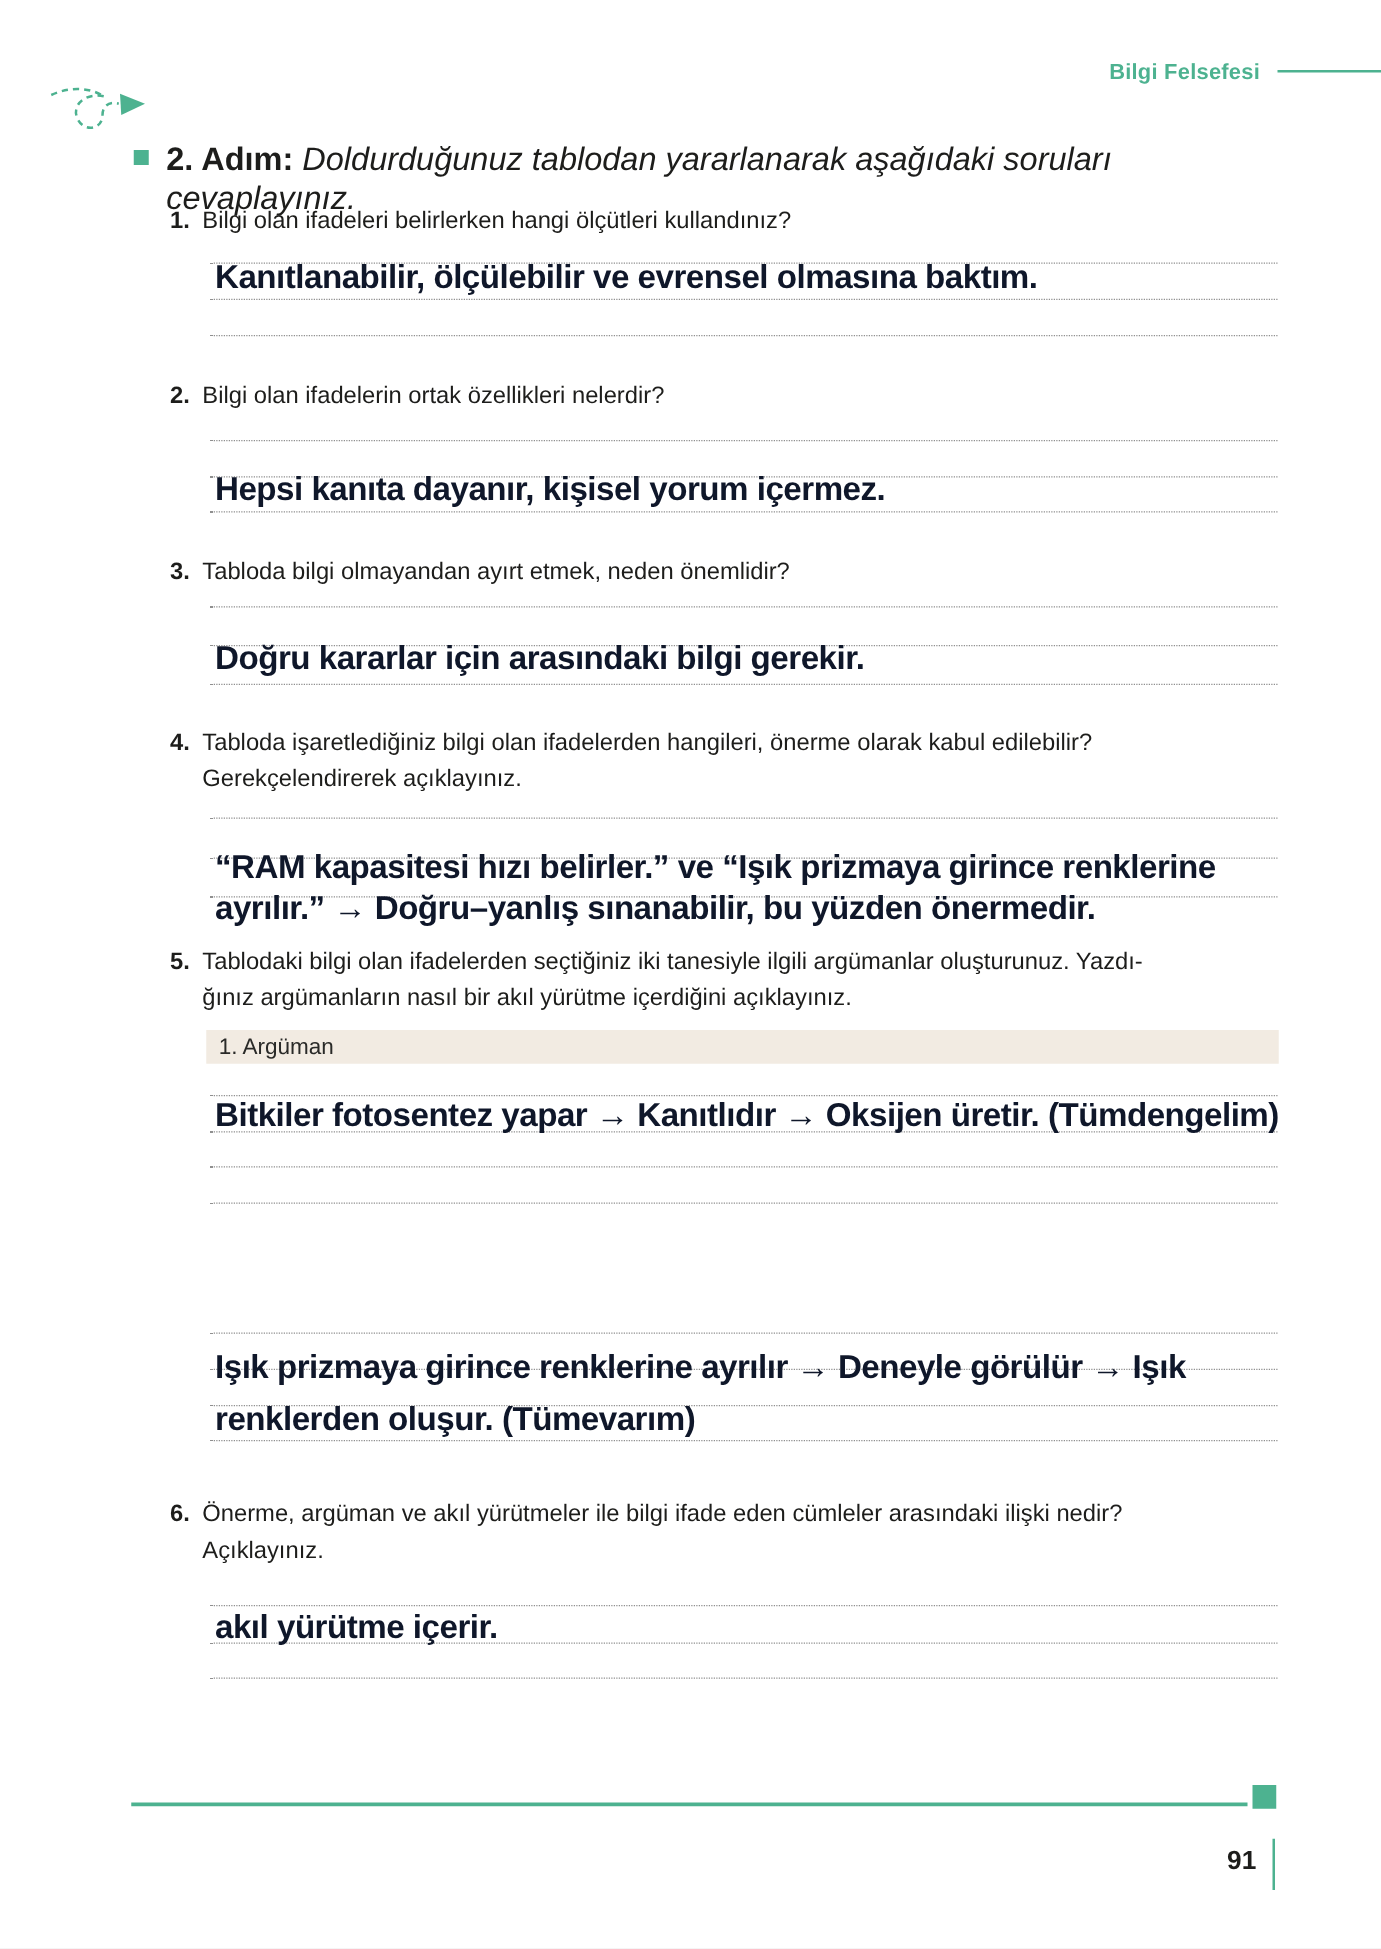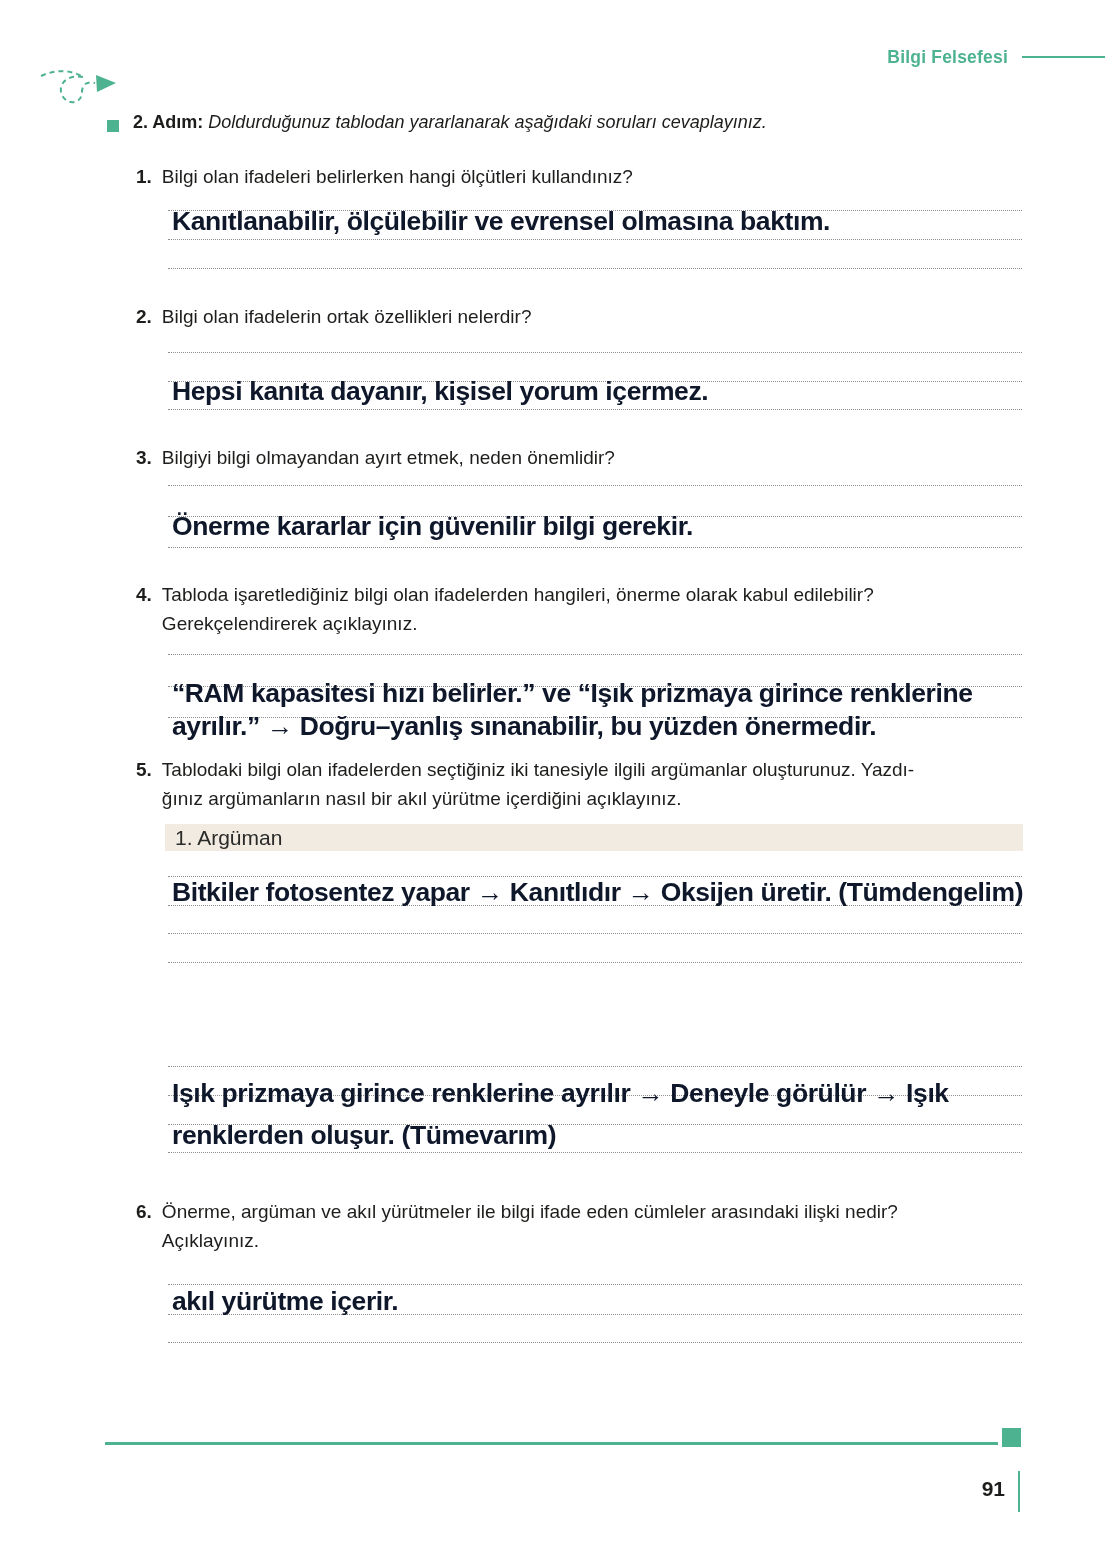--- a/index.html
+++ b/index.html
@@ -8,42 +8,42 @@
     font-family:"Liberation Sans", sans-serif;color:#1d1d1b;overflow:hidden;
     margin:0 auto;
   }
   
   .hdr-title{position:absolute;top:47px;right:97px;font-size:17.5px;font-weight:bold;color:#4db290;letter-spacing:.2px;}
   .hdr-line{position:absolute;top:56px;left:1022px;width:83px;height:2px;background:#4db290;}
   .squiggle{position:absolute;left:38px;top:64px;}
 
   
   .step-bullet{position:absolute;left:107px;top:120px;width:12px;height:12px;background:#4db290;}
-  .step-row{position:absolute;left:133px;top:112px;font-size:18px;width:900px;}
+  .step-row{position:absolute;left:133px;top:112px;font-size:26px;width:900px;}
   .step-label{font-weight:bold;}
   .step-instr{font-style:italic;}
 
   
   .question{position:absolute;left:136px;display:flex;gap:10px;width:894px;font-size:19px;line-height:29px;}
   .q-num{font-weight:bold;flex:0 0 auto;}
   .q-text{flex:1 1 auto;}
 
   
   .dotline{position:absolute;left:168px;width:854px;height:0;border-top:1.5px dotted #8f8f8f;}
 
   
   .answer{
     position:absolute;left:172px;color:#0f172a;font-weight:bold;
     font-size:26.5px;letter-spacing:-0.4px;white-space:nowrap;line-height:30px;
   }
 
   
   .arg-bar{
     position:absolute;left:165px;width:858px;height:27px;background:#f2ebe2;
-    font-size:21px;line-height:27px;padding-left:10px;box-sizing:border-box;color:#2a2a28;
+    font-size:18px;line-height:27px;padding-left:10px;box-sizing:border-box;color:#2a2a28;
   }
 
   
   .foot-line{position:absolute;top:1442px;left:105px;width:893px;height:2.5px;background:#4db290;}
   .foot-square{position:absolute;top:1428px;left:1002px;width:19px;height:19px;background:#4db290;}
   .page-num{position:absolute;top:1477px;left:940px;width:65px;text-align:right;font-size:21px;font-weight:600;color:#1d1d1b;}
   .page-num-rule{position:absolute;top:1471px;left:1018px;width:2px;height:41px;background:#4db290;}
 </style>
 </head>
 <body>
@@ -78,26 +78,26 @@
     <span class="q-num">2.</span>
     <span class="q-text">Bilgi olan ifadelerin ortak özellikleri nelerdir?</span>
   </div>
   <div class="dotline" style="top:352px;"></div>
   <div class="dotline" style="top:381px;"></div>
   <div class="dotline" style="top:409px;"></div>
   <div class="answer" style="top:376px;">Hepsi kanıta dayanır, kişisel yorum içermez.</div>
 
   <div class="question" style="top:443px;">
     <span class="q-num">3.</span>
-    <span class="q-text">Bilgiyi bilgi olmayandan ayırt etmek, neden önemlidir?</span>
+    <span class="q-text">Tabloda bilgi olmayandan ayırt etmek, neden önemlidir?</span>
   </div>
   <div class="dotline" style="top:485px;"></div>
   <div class="dotline" style="top:516px;"></div>
   <div class="dotline" style="top:547px;"></div>
-  <div class="answer" style="top:511px;">Önerme kararlar için güvenilir bilgi gerekir.</div>
+  <div class="answer" style="top:511px;">Doğru kararlar için arasındaki bilgi gerekir.</div>
 
   <div class="question" style="top:580px;">
     <span class="q-num">4.</span>
     <span class="q-text">
       <span>Tabloda işaretlediğiniz bilgi olan ifadelerden hangileri, önerme olarak kabul edilebilir?</span><br>
       <span>Gerekçelendirerek açıklayınız.</span>
     </span>
   </div>
   <div class="dotline" style="top:654px;"></div>
   <div class="dotline" style="top:686px;"></div>

